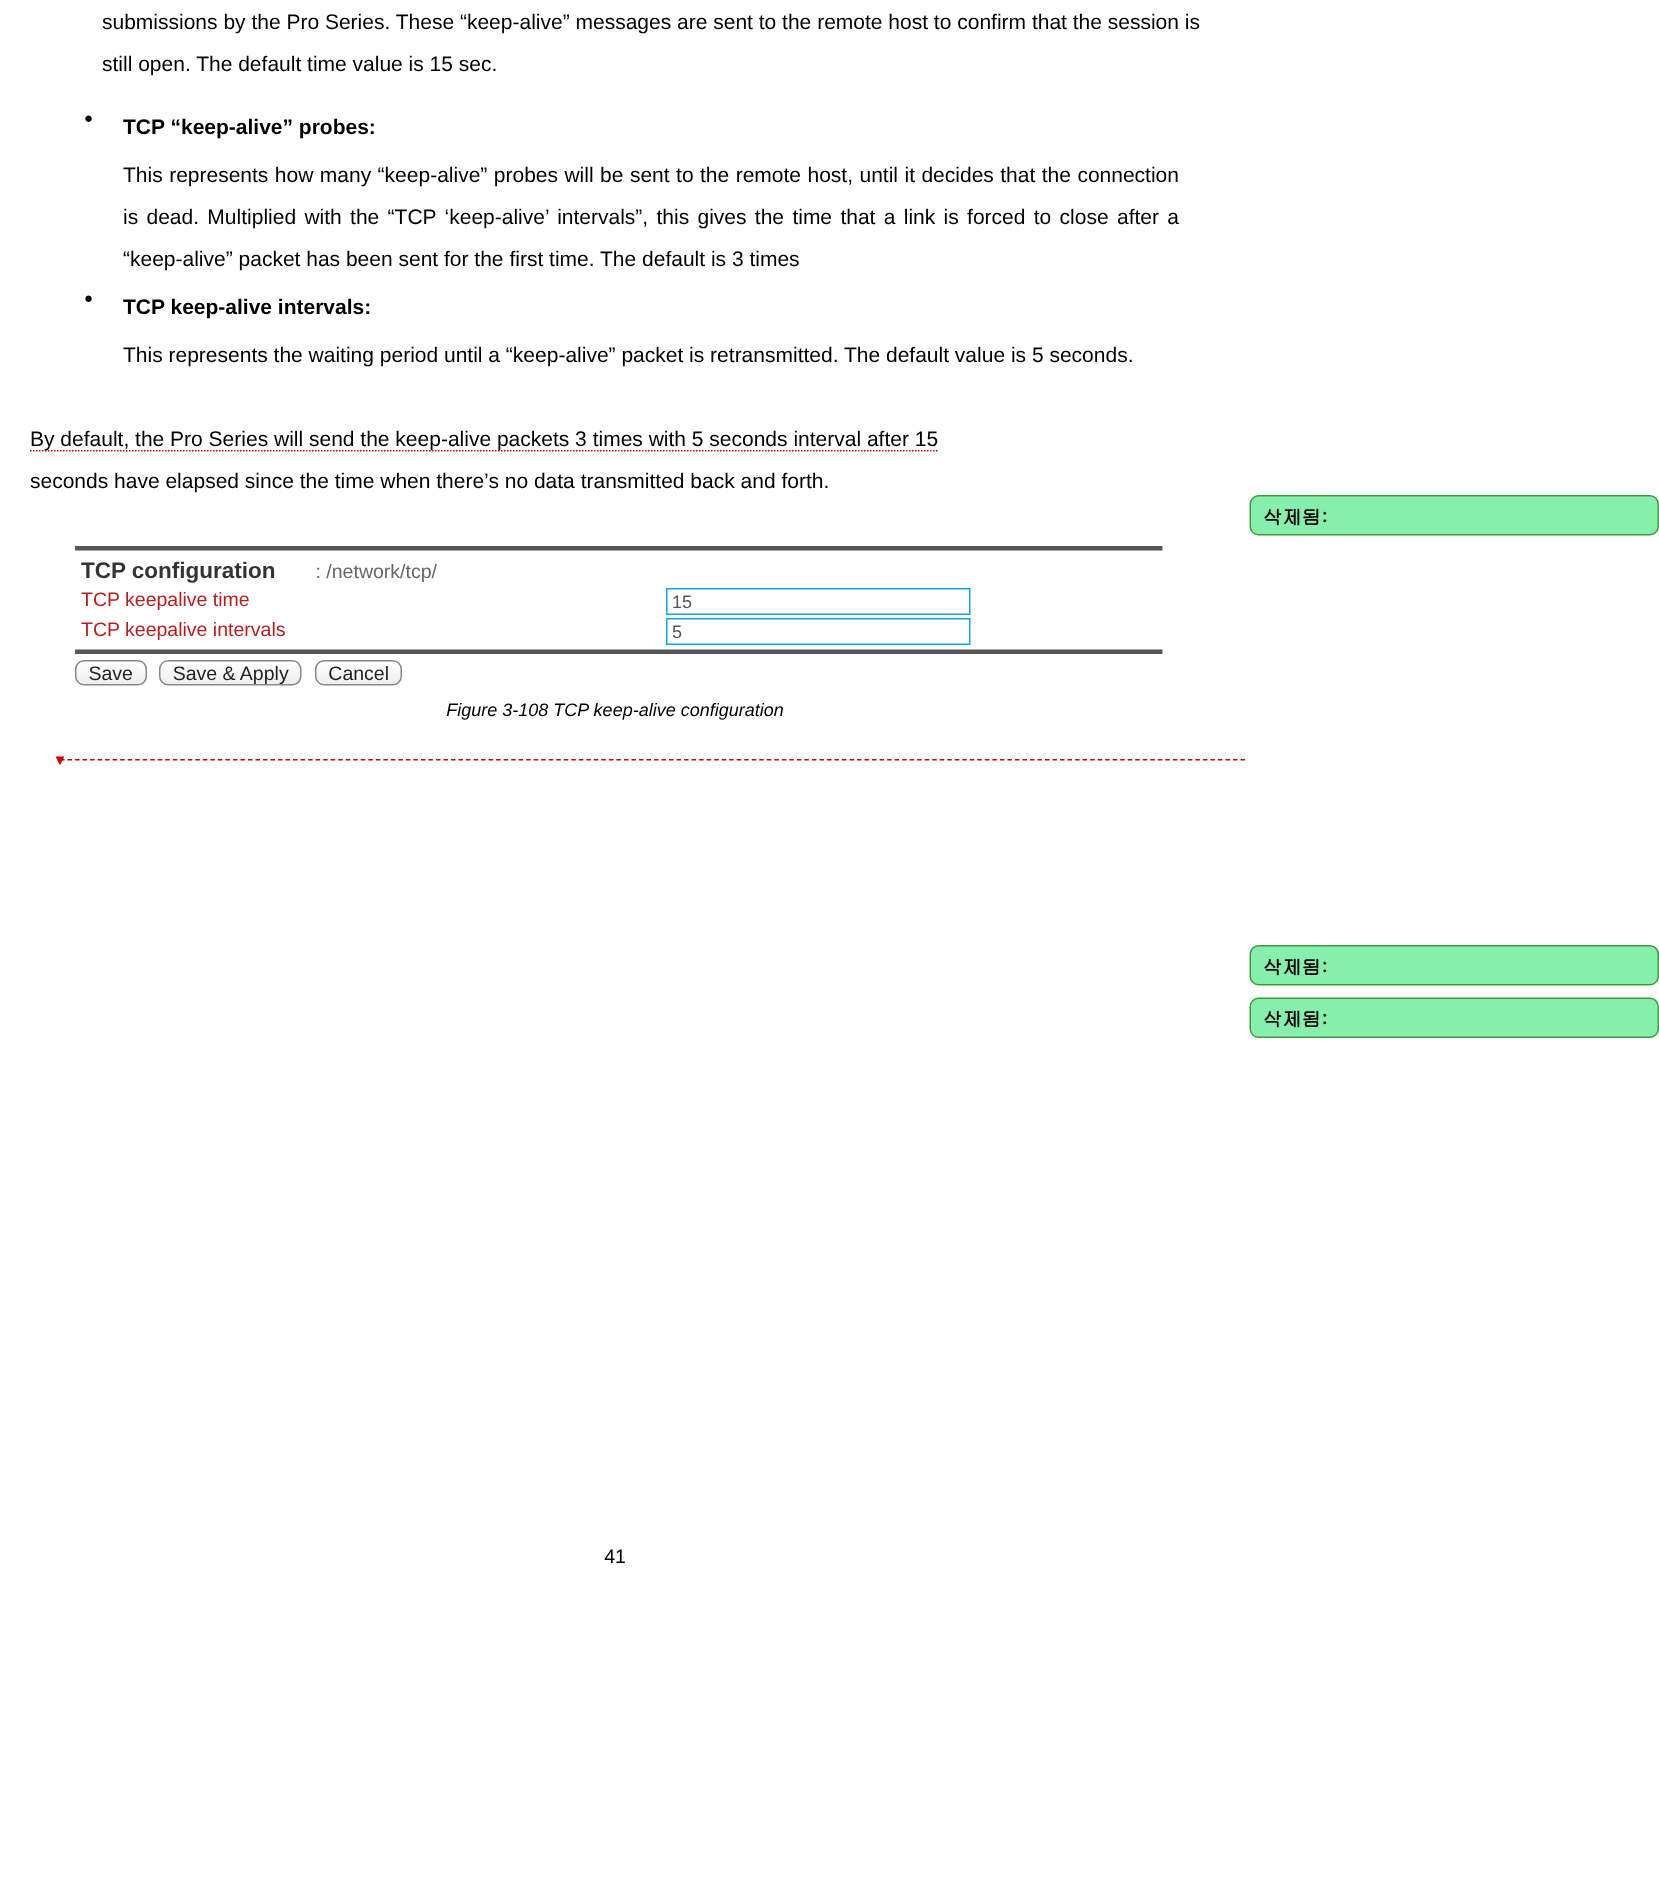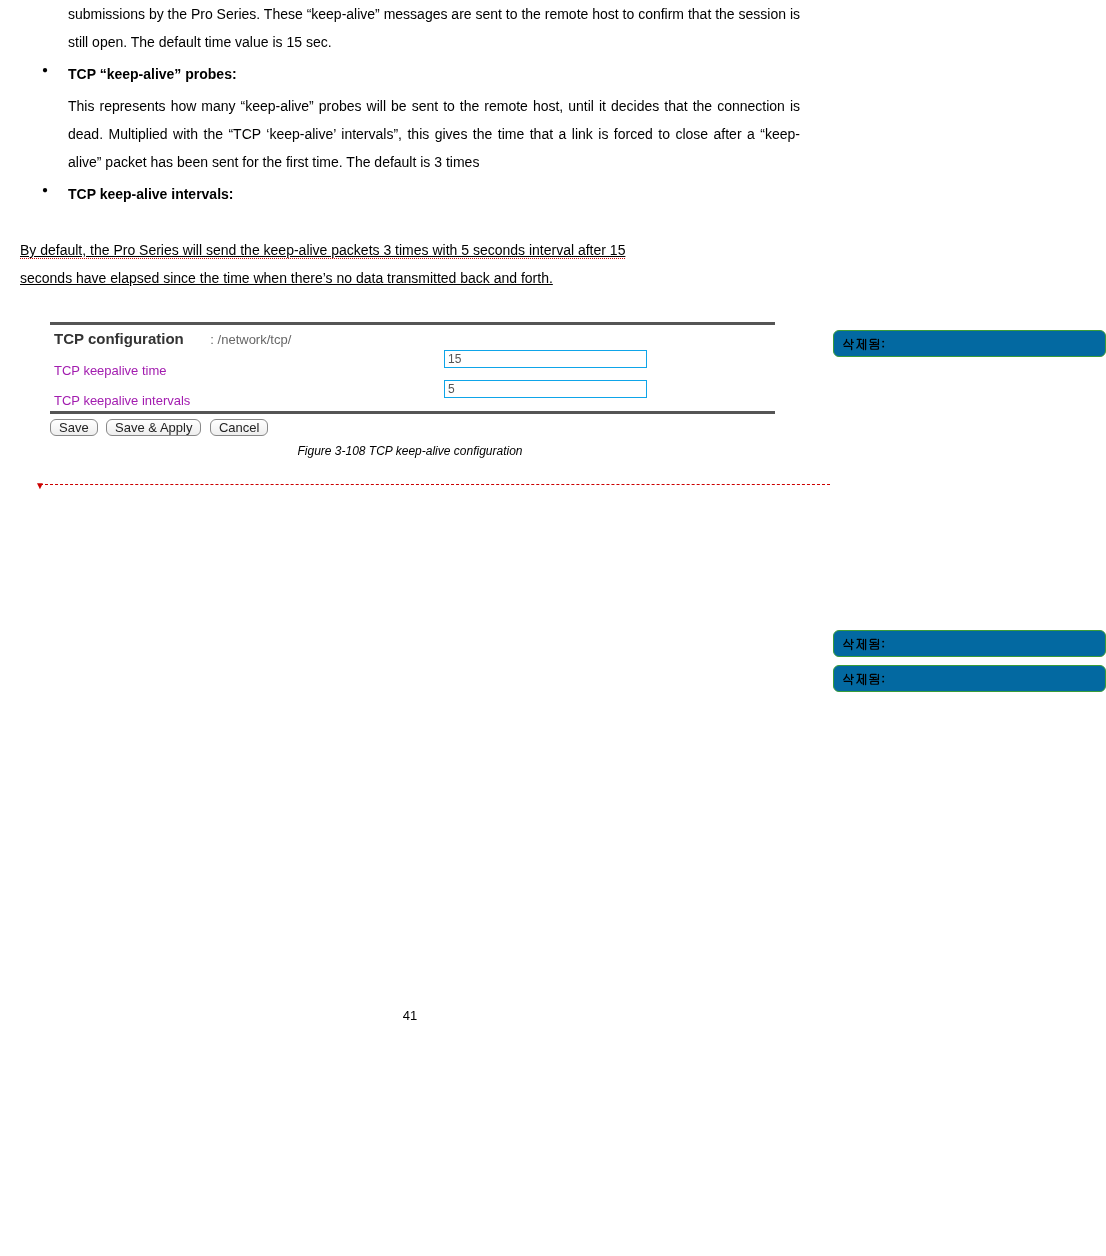--- a/index.html
+++ b/index.html
@@ -21,21 +21,21 @@
     text-align: justify;
     margin: 0 0 4px 0;
     color: #000;
   }
   .indent {
     margin-left: 48px;
   }
   ul.bul {
     list-style: none;
     padding: 0;
-    margin: 0;
+    margin: 14px;
   }
   ul.bul li {
     position: relative;
     padding-left: 48px;
     margin: 0;
   }
   ul.bul li::before {
     content: "●";
     position: absolute;
     left: 22px;
@@ -43,21 +43,20 @@
     font-size: 10px;
   }
   .bold {
     font-weight: bold;
   }
   .summary {
     font-size: 14px;
     line-height: 2.0;
     text-align: justify;
     margin: 28px 0 0 0;
-    text-decoration: underline;
   }
   .dotted-under {
     border-bottom: 1px dotted #c00;
   }
   .fig-wrap {
     margin: 30px 0 0 30px;
   }
   .tcp-box {
     border-top: 3px solid #555;
     border-bottom: 3px solid #555;
@@ -77,22 +76,21 @@
     color: #666;
     font-size: 13px;
     margin-left: 23px;
   }
   .tcp-row {
     display: flex;
     padding: 1px 4px;
   }
   .tcp-label {
     width: 390px;
-    color: #a21caf;
-    margin-top: 13px;
+    color: #b91c1c;
   }
   .tcp-input {
     width: 195px;
     height: 16px;
     border: 1px solid #0ea5e9;
     font-size: 12px;
     padding: 0 3px;
     color: #555;
   }
   .btnrow {
@@ -133,21 +131,21 @@
     top: -2px;
     right: -30px;
     border-top: 1.5px dashed #c00;
   }
   .comment {
     position: absolute;
     right: 0;
     width: 255px;
     border: 1.5px solid #3a9d3a;
     border-radius: 6px;
-    background: #0369a1;
+    background: #86efac;
     font-size: 13px;
     padding: 3px 8px;
     font-family: "Malgun Gothic", Gulim, Arial, sans-serif;
   }
   .comment .clabel {
     font-weight: bold;
   }
   .pagenum {
     text-align: center;
     font-size: 13px;
@@ -162,20 +160,21 @@
 
   <p class="para indent">submissions by the Pro Series. These “keep-alive” messages are sent to the remote host to confirm that the session is still open. The default time value is 15 sec.</p>
 
   <ul class="bul">
     <li>
       <div class="para bold">TCP “keep-alive” probes:</div>
       <div class="para">This represents how many “keep-alive” probes will be sent to the remote host, until it decides that the connection is dead. Multiplied with the “TCP ‘keep-alive’ intervals”, this gives the time that a link is forced to close after a “keep-alive” packet has been sent for the first time. The default is 3 times</div>
     </li>
     <li>
       <div class="para bold">TCP keep-alive intervals:</div>
+      <div class="para">This represents the waiting period until a “keep-alive” packet is retransmitted. The default value is 5 seconds.</div>
     </li>
   </ul>
 
   <div class="summary">
     <span class="dotted-under">By default, the Pro Series will send the keep-alive packets 3 times with 5 seconds interval after 15</span><br>
     <span>seconds have elapsed since the time when there’s no data transmitted back and forth.</span>
   </div>
 
   <div class="fig-wrap">
     <div class="tcp-box">

